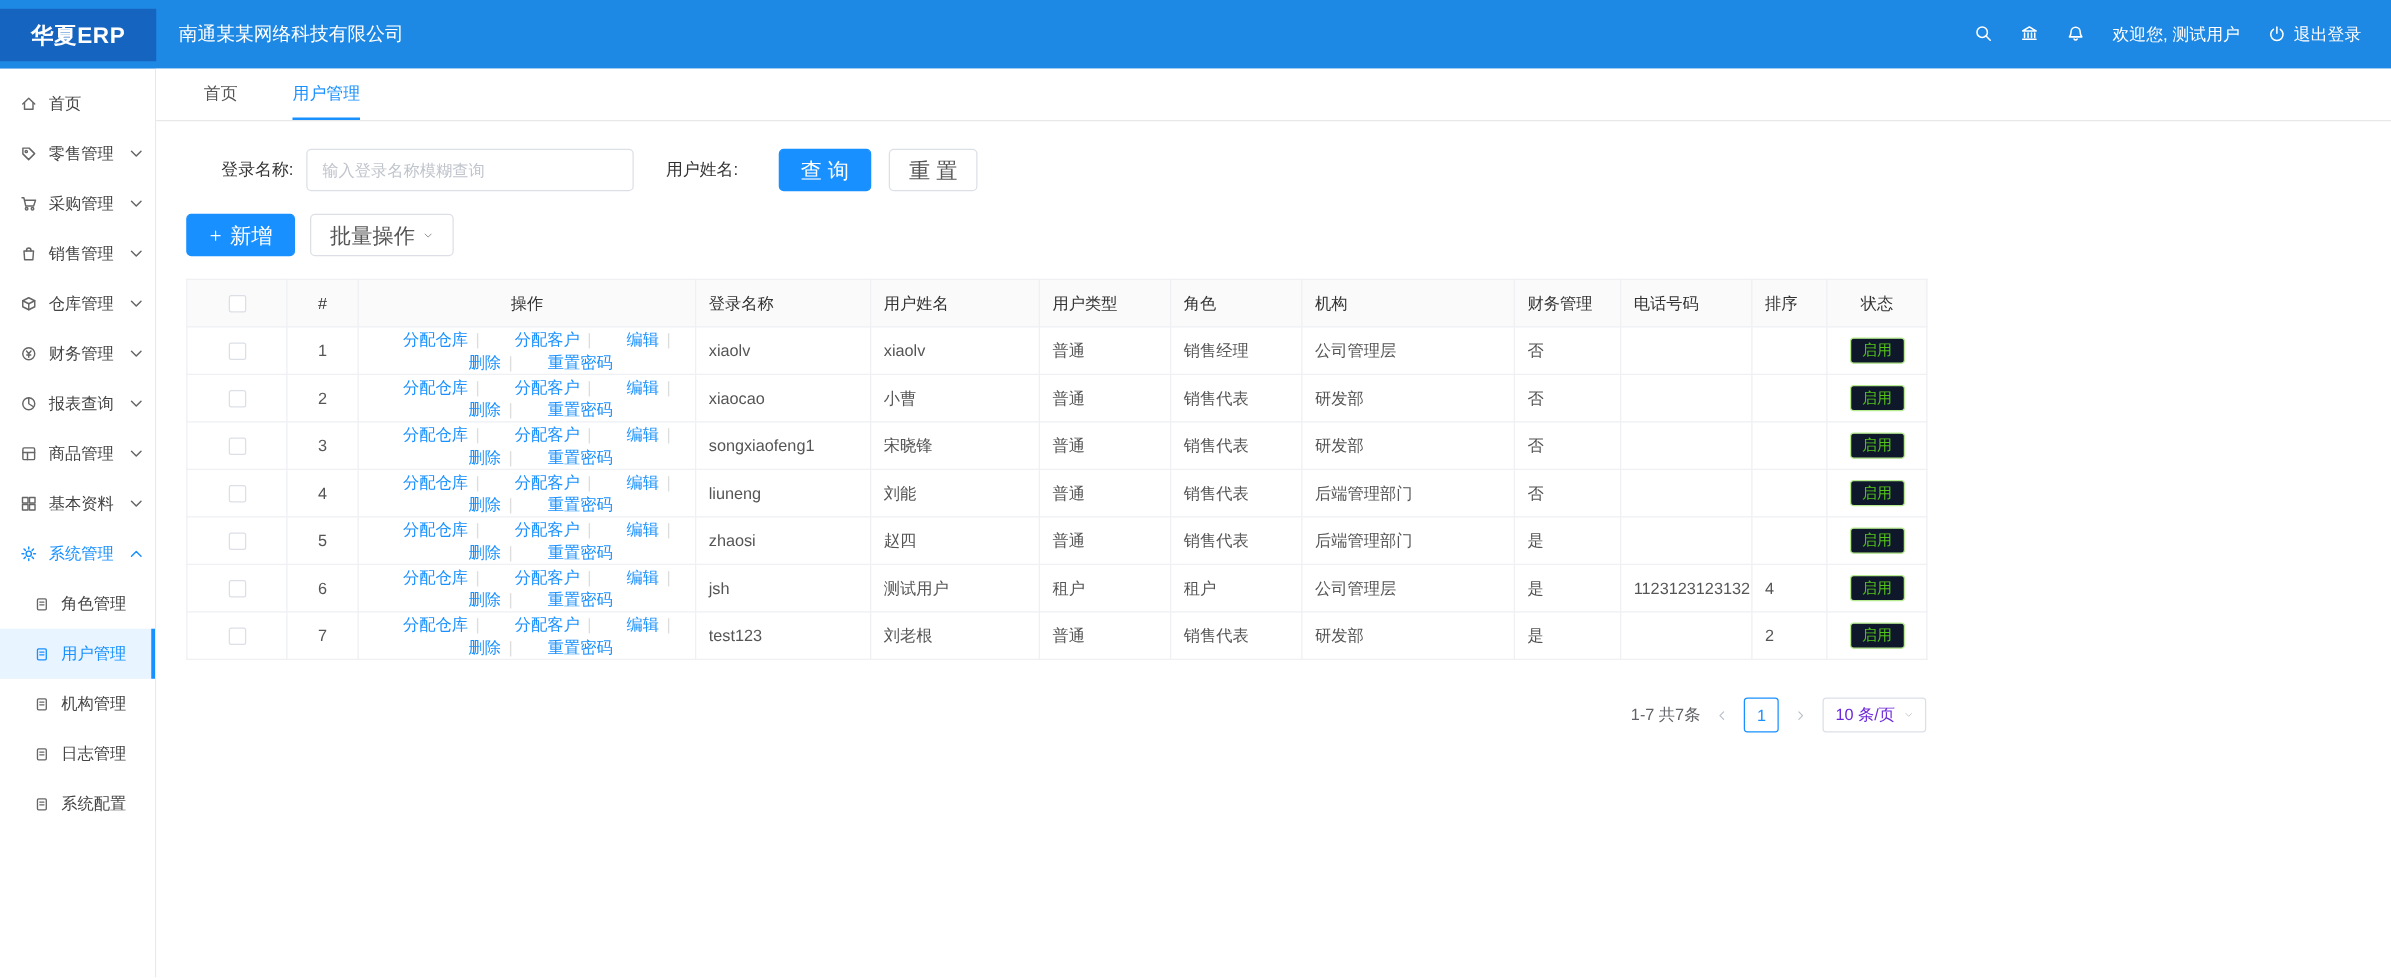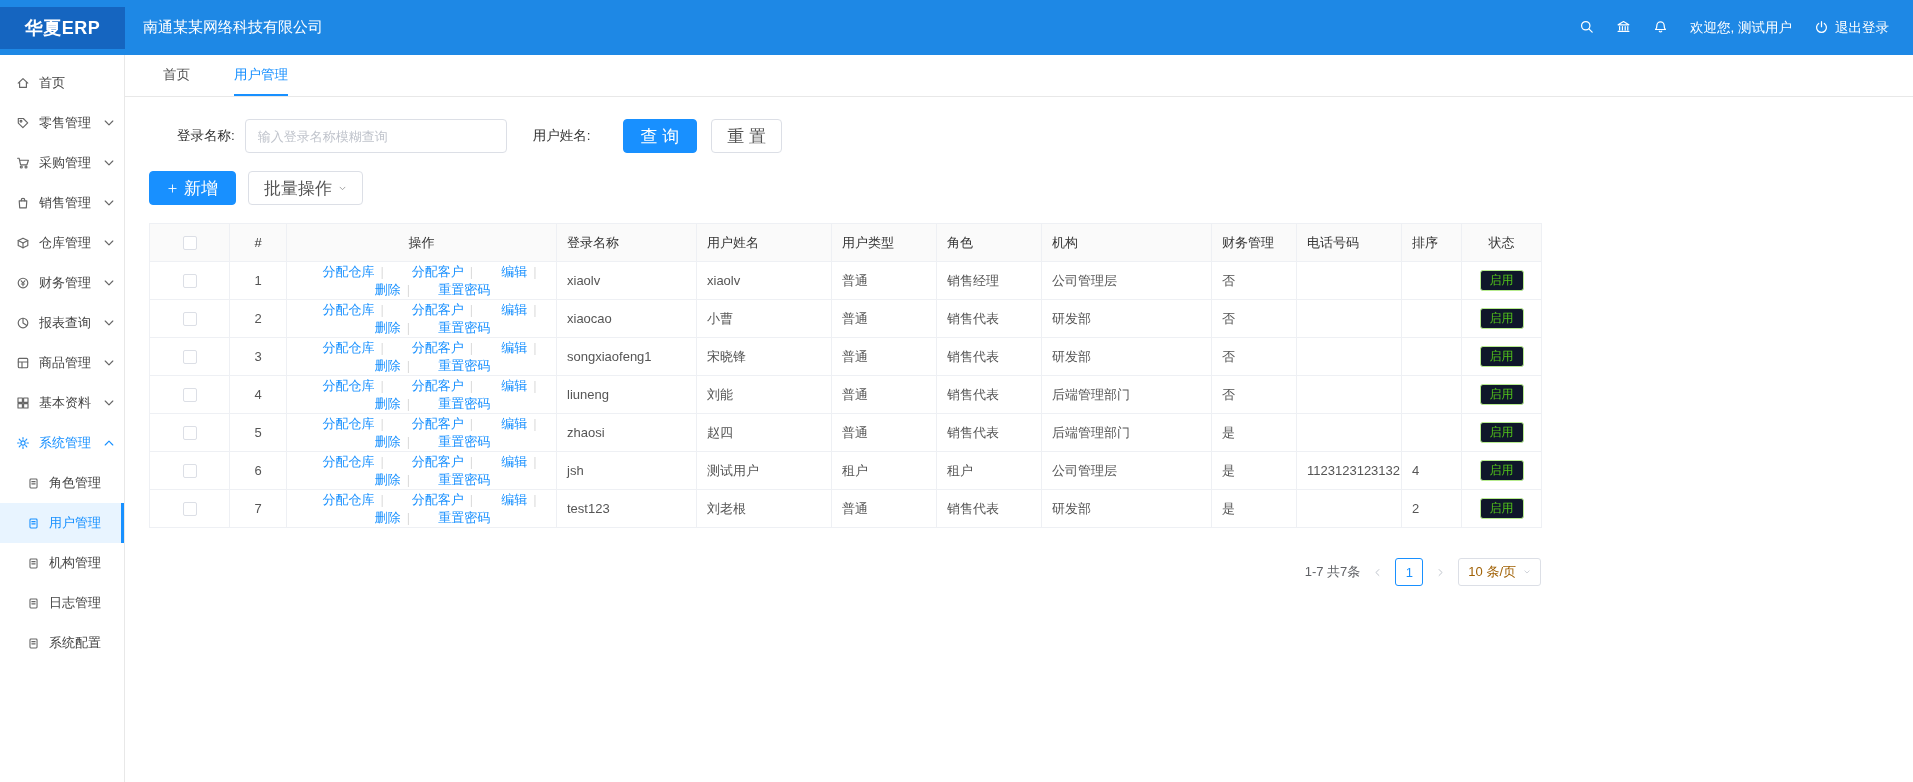--- a/index.html
+++ b/index.html
@@ -70,21 +70,21 @@
   .status-badge { display: inline-block; color: #52c41a; border: 1px solid #b7eb8f; background: #0f172a; border-radius: 3px;
           font-size: 12px; padding: 2px 9px; line-height: 1.3; }
 
   
   .pagination { width: 1392px; margin-top: 30px; display: flex; justify-content: flex-end; align-items: center; gap: 12px;
           font-size: 13px; color: #606266; }
   .page-arrow { color: #b8bec6; font-size: 11px; display: inline-flex; cursor: pointer; }
   .page-number { width: 28px; height: 28px; border: 1px solid #1890ff; color: #1890ff; border-radius: 3px; background: #fff;
           display: flex; align-items: center; justify-content: center; font-size: 13px; cursor: pointer; }
   .page-size { height: 28px; border: 1px solid #dcdfe6; border-radius: 3px; background: #fff; padding: 0 9px; display: inline-flex;
-          align-items: center; gap: 7px; cursor: pointer; color: #a16207; }
+          align-items: center; gap: 7px; cursor: pointer; color: #6d28d9; }
   .page-size .caret { font-size: 8px; color: #b8bec6; display: inline-flex; }
 </style>
 </head>
 <body>
 
 <div class="app">
 
   <header class="topbar">
     <div class="logo">华夏ERP</div>
     <div class="company">南通某某网络科技有限公司</div>

